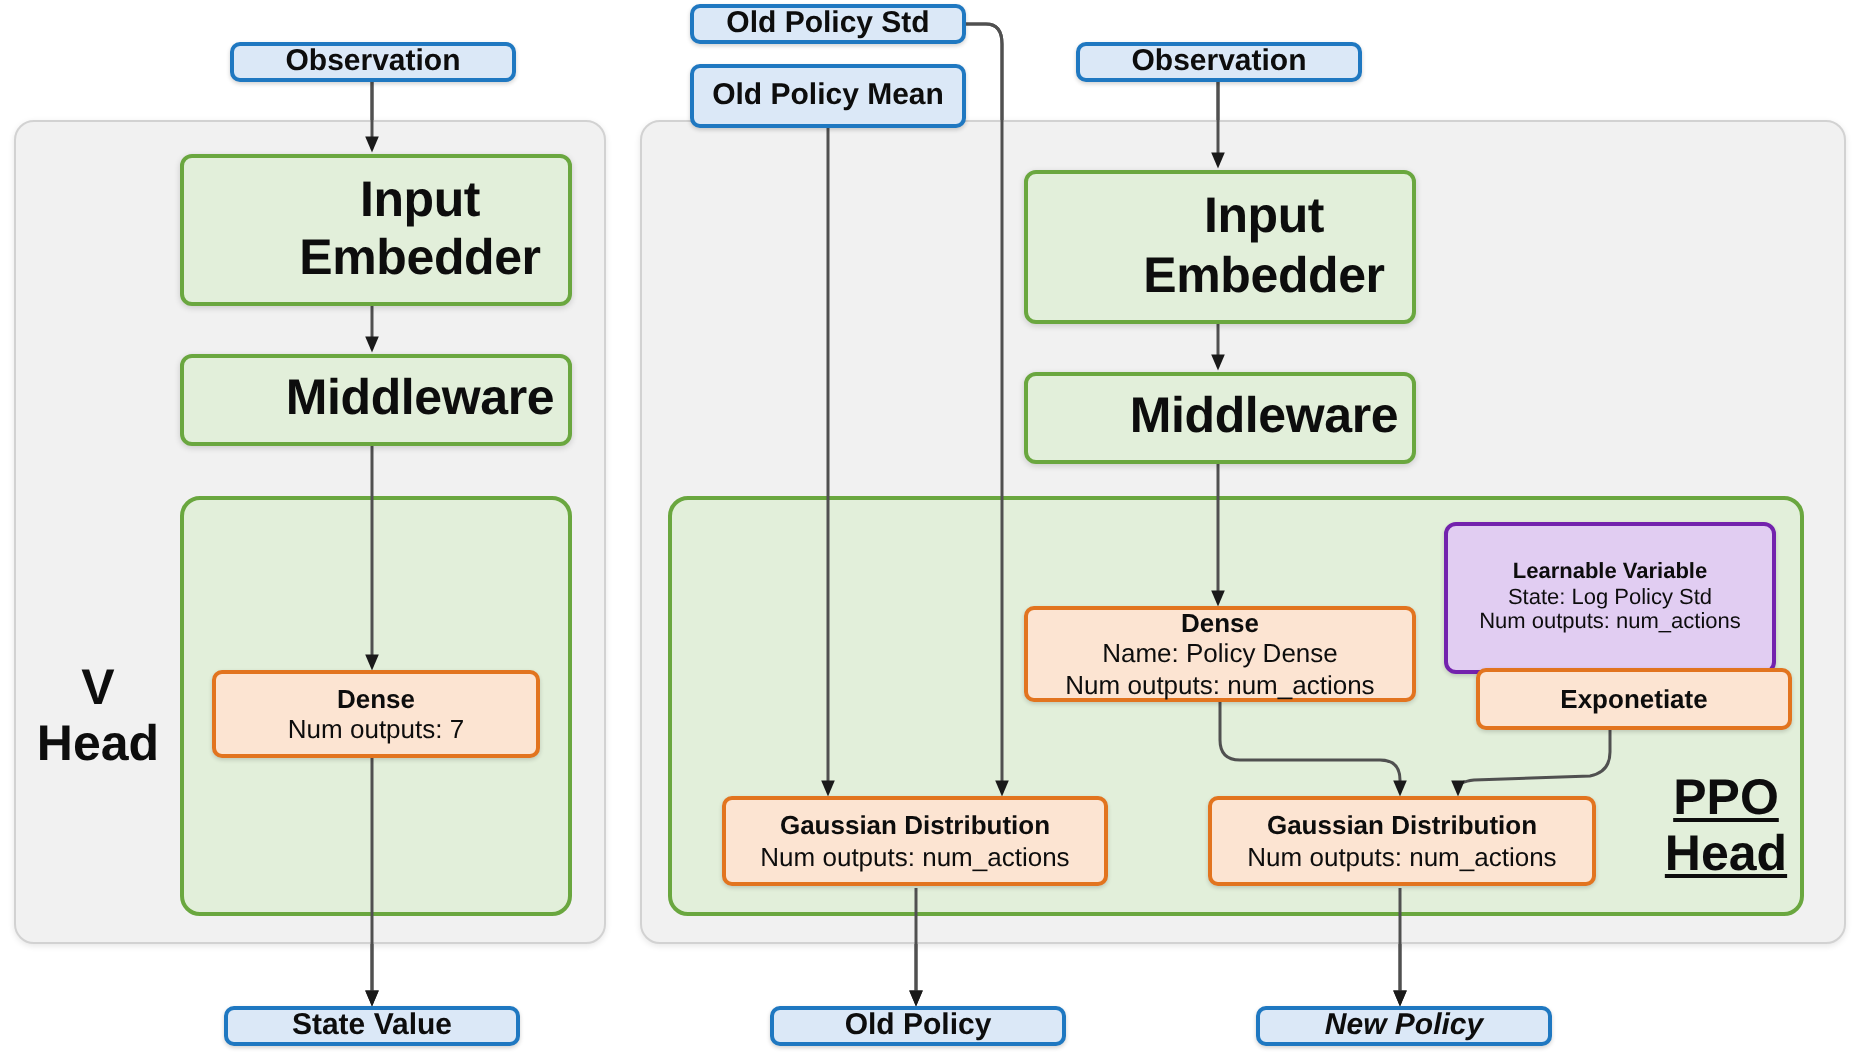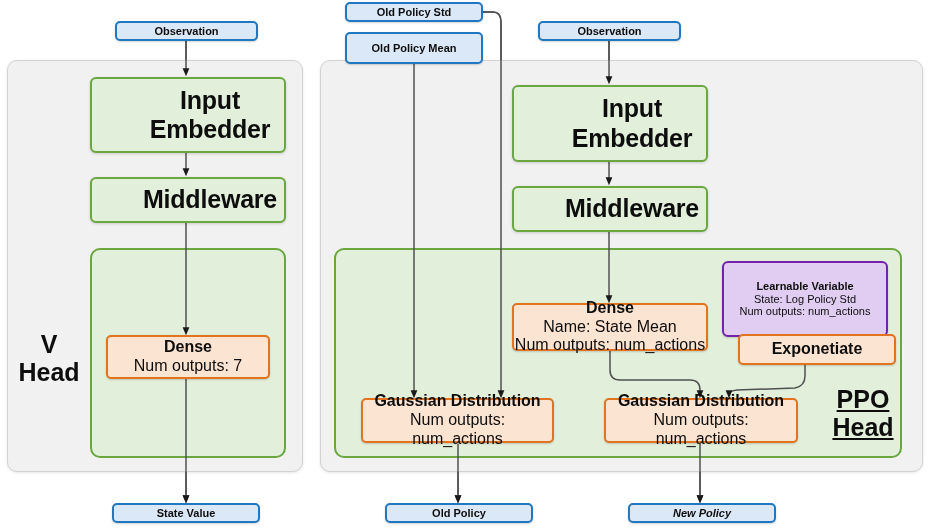--- a/index.html
+++ b/index.html
@@ -20,41 +20,41 @@
     justify-content:center;
     text-align:center;
     color:#0d0d0d;
     line-height:1.18;
   }
   
   .io{
     background:#dbe8f7;
     border:2px solid #1f78c1;
     border-radius:5px;
-    font-size:11px;
+    font-size:15px;
     font-weight:bold;
     box-shadow:0 1px 2px rgba(0,0,0,.18);
   }
   
   .module{
     background:#e2efda;
     border:2px solid #6aa73f;
     border-radius:6px;
     font-size:25px;
     font-weight:bold;
     letter-spacing:-.2px;
     box-shadow:0 1px 3px rgba(0,0,0,.16);
     padding-left:44px;
   }
   
   .op{
     background:#fce4d2;
     border:2px solid #e2741f;
     border-radius:5px;
-    font-size:16px;
+    font-size:13px;
     box-shadow:0 1px 2px rgba(0,0,0,.16);
   }
   .op .t1{font-weight:bold;}
   
   .var{
     background:#e1cdf2;
     border:2px solid #7322ad;
     border-radius:6px;
     font-size:11px;
     box-shadow:0 1px 2px rgba(0,0,0,.16);
@@ -192,21 +192,21 @@
   <div class="node module" style="left:512px;top:85px;width:196px;height:77px;">
     <span class="lrow">Input Embedder</span>
   </div>
 
   <div class="node module" style="left:512px;top:186px;width:196px;height:46px;">
     <span class="lrow">Middleware</span>
   </div>
 
   <div class="node op" style="left:512px;top:303px;width:196px;height:48px;">
     <span class="lrow t1">Dense</span>
-    <span class="lrow">Name: State Mean</span>
+    <span class="lrow">Name: Policy Dense</span>
     <span class="lrow">Num outputs: num_actions</span>
   </div>
 
   <div class="node var" style="left:722px;top:261px;width:166px;height:76px;">
     <span class="lrow t1">Learnable Variable</span>
     <span class="lrow">State: Log Policy Std</span>
     <span class="lrow">Num outputs: num_actions</span>
   </div>
 
   <div class="node op" style="left:738px;top:334px;width:158px;height:31px;">

